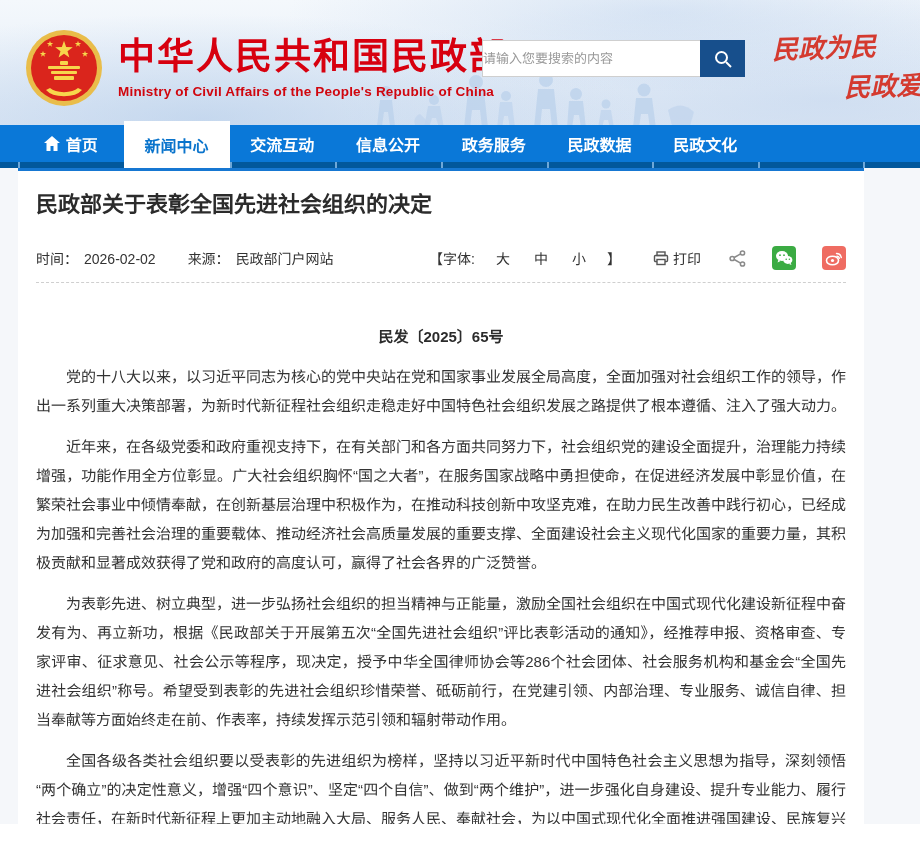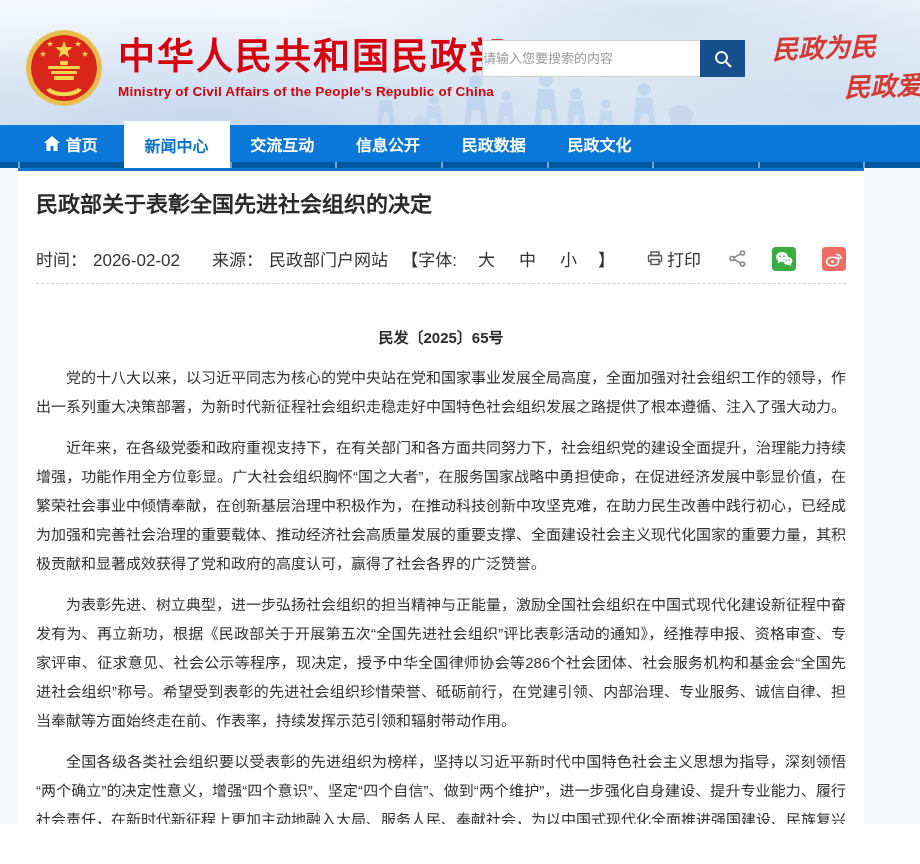--- a/index.html
+++ b/index.html
@@ -60,21 +60,21 @@
   .crumb-sep{ margin:0 7px; color:#555; }
 
   
   .main-wrap{ width:920px; height:656px; background:#f5f7fa; }
   .article-box{
     position:relative; margin-left:18px; width:846px; height:656px;
     background:#fff; border-top:3px solid #1677d2; padding:0 18px; overflow:hidden;
   }
   .article-title{ margin-top:15px; text-align:left; font-size:22px; font-weight:bold; color:#2b2b2b; }
   .meta-row{ margin-top:28px; display:flex; justify-content:space-between; align-items:center;
-    font-size:17px; color:#333; }
+    font-size:14px; color:#333; }
   .meta-left span{ margin-right:6px; }
   .meta-left .meta-gap{ margin-left:26px; }
   .meta-right{ display:flex; align-items:center; gap:18px; }
   .font-size-opt{ cursor:pointer; margin:0 3px; }
   .print-link{ display:flex; align-items:center; gap:4px; cursor:pointer; margin-left:14px; }
   .share-icon{ margin-left:10px; cursor:pointer; display:flex; align-items:center; }
   .sns{ width:24px; height:24px; border-radius:4px; display:flex; align-items:center;
     justify-content:center; cursor:pointer; margin-left:8px; }
   .sns-wechat{ background:#3bab43; }
   .sns-weibo{ background:#ef6c62; }
@@ -175,20 +175,23 @@
       <a class="nav-item active">
           <span>新闻中心</span>
         </a>
       <a class="nav-item">
           <span>交流互动</span>
         </a>
       <a class="nav-item">
           <span>信息公开</span>
         </a>
       <a class="nav-item">
+          <span>政务服务</span>
+        </a>
+      <a class="nav-item">
           <span>民政数据</span>
         </a>
       <a class="nav-item">
           <span>民政文化</span>
         </a>
     </div>
   </nav>
 
 
   <div class="main-wrap">

